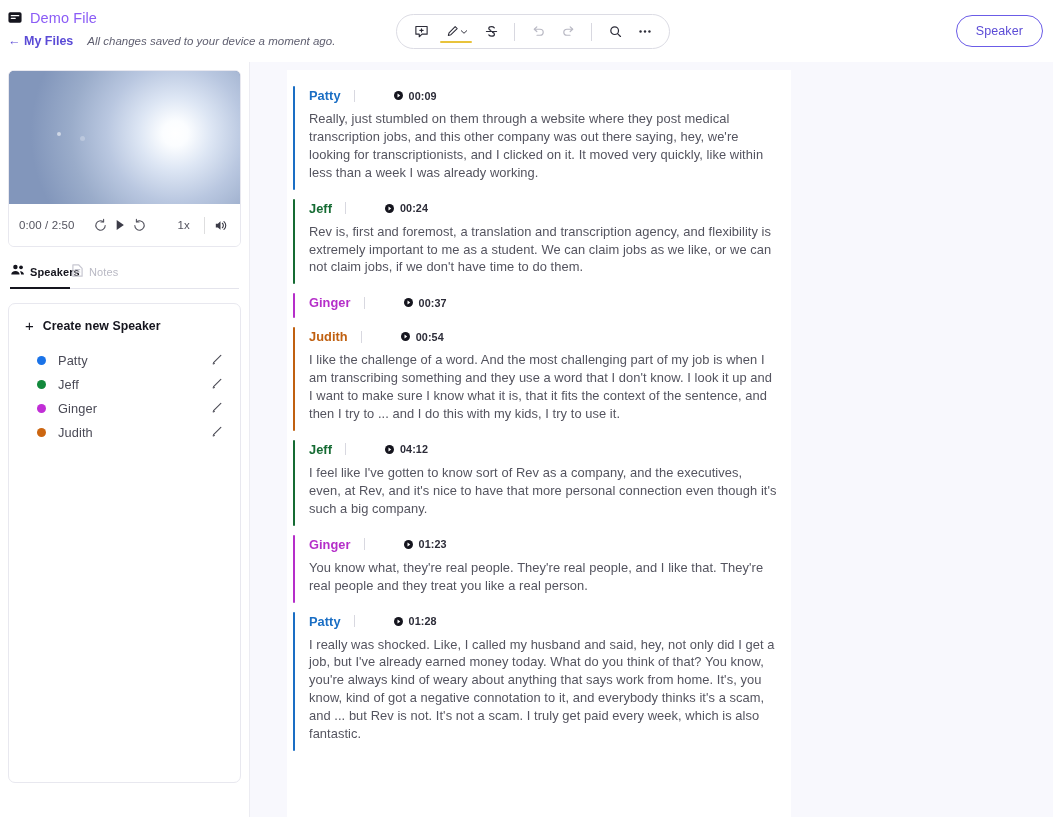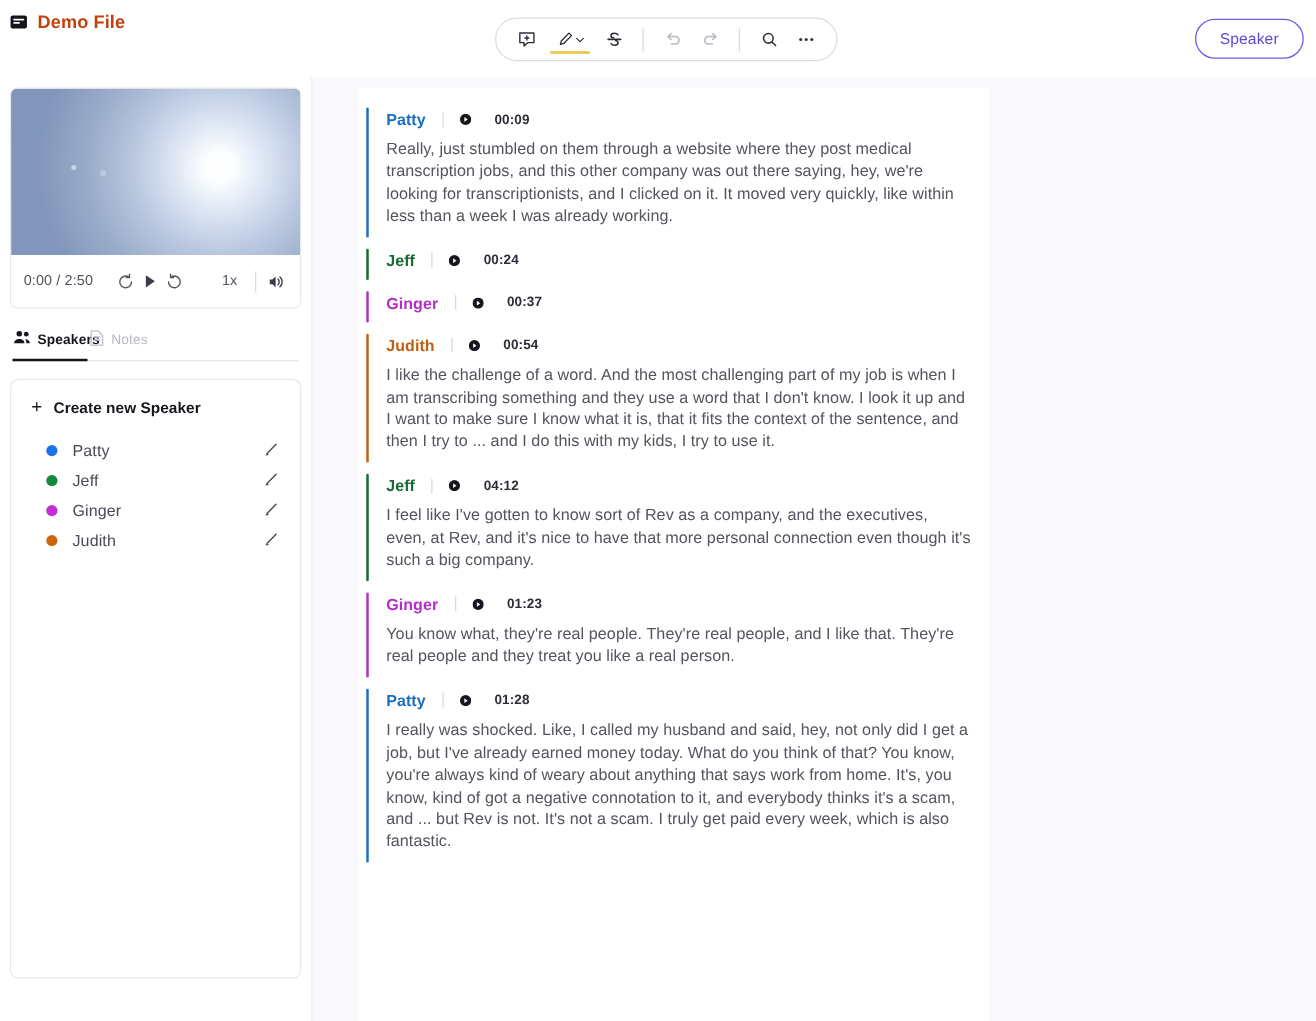--- a/index.html
+++ b/index.html
@@ -32,22 +32,22 @@
     display: flex;
     align-items: center;
     gap: 8px;
   }
   .file-icon {
     width: 14px; height: 14px;
     display: block;
   }
   .file-title {
     font-size: 14.5px;
-    font-weight: bold;
-    color: #c2410c;
+    font-weight: normal;
+    color: #8b5cf6;
     letter-spacing: 0.1px;
   }
   .subtitle-row {
     display: flex;
     align-items: baseline;
     gap: 14px;
     margin-top: 8px;
   }
   .my-files {
     color: #5b4bd6;
@@ -326,22 +326,23 @@
   }
   .head-sep {
     width: 1px;
     height: 12px;
     background: #d8d8e0;
     margin: 0 13px;
   }
   .ts-wrap {
     display: flex;
     align-items: center;
-    gap: 19px;
-    cursor: pointer;
+    gap: 6px;
+    cursor: pointer;
+    margin-left: 26px;
   }
   .ts-icon { width: 9px; height: 9px; display: block; }
   .entry-time {
     font-size: 10.8px;
     color: #2c2c38;
     font-weight: bold;
     letter-spacing: 0.1px;
   }
   .entry-text {
     font-size: 12.9px;
@@ -358,20 +359,24 @@
   <div class="header-left">
     <div class="title-row">
       <span>
         <svg class="file-icon" viewBox="0 0 16 16">
           <rect x="0.5" y="1.5" width="15" height="12" rx="2" fill="#15151e"></rect>
           <rect x="3" y="4.5" width="10" height="1.6" rx="0.8" fill="#ffffff"></rect>
           <rect x="3" y="7.6" width="6" height="1.6" rx="0.8" fill="#ffffff"></rect>
         </svg>
       </span>
       <span class="file-title">Demo File</span>
+    </div>
+    <div class="subtitle-row">
+      <span class="my-files">← My Files</span>
+      <span class="saved-note">All changes saved to your device a moment ago.</span>
     </div>
   </div>
 
   <div class="toolbar">
 
     <button class="tb-btn">
       <svg width="15" height="15" viewBox="0 0 16 16" fill="none" stroke="#2c2c38" stroke-width="1.2">
         <path d="M2 2.6h12v8.2H8.6L5.6 13.6v-2.8H2z" stroke-linejoin="round"></path>
         <path d="M8 5.1v3.4M6.3 6.8h3.4" stroke-linecap="round"></path>
       </svg>
@@ -569,20 +574,21 @@
           <span class="ts-wrap">
             <span>
               <svg class="ts-icon" viewBox="0 0 10 10">
                 <circle cx="5" cy="5" r="5" fill="#15151e"></circle>
                 <path d="M3.9 2.9l3 2.1-3 2.1z" fill="#ffffff"></path>
               </svg>
             </span>
             <span class="entry-time">00:24</span>
           </span>
         </div>
+        <div class="entry-text">Rev is, first and foremost, a translation and transcription agency, and flexibility is extremely important to me as a student. We can claim jobs as we like, or we can not claim jobs, if we don't have time to do them.</div>
       </div>
       <div class="entry">
         <span class="entry-bar" style="background:#b52ec9"></span>
         <div class="entry-head">
           <span class="entry-speaker" style="color:#b52ec9">Ginger</span>
           <span class="head-sep"></span>
           <span class="ts-wrap">
             <span>
               <svg class="ts-icon" viewBox="0 0 10 10">
                 <circle cx="5" cy="5" r="5" fill="#15151e"></circle>

